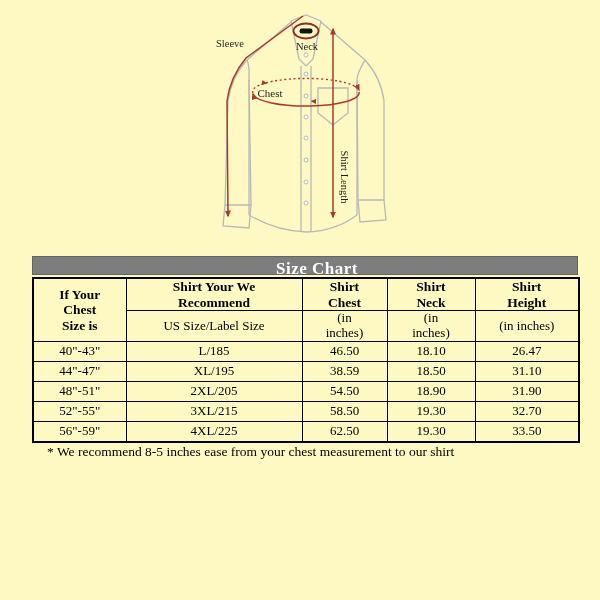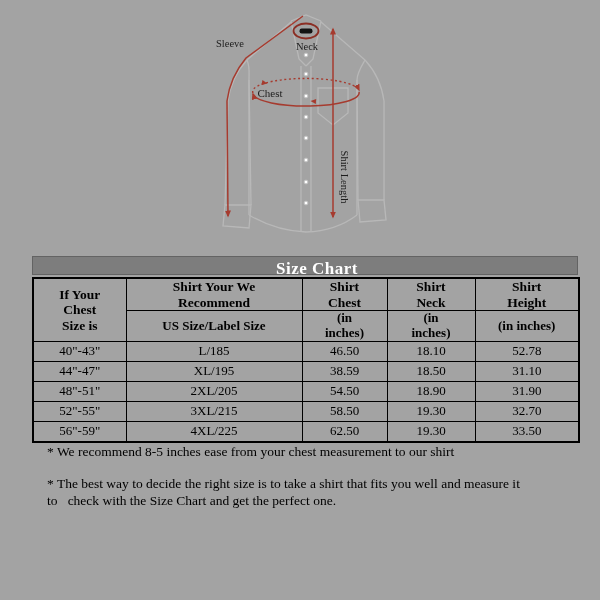--- a/index.html
+++ b/index.html
@@ -1,17 +1,17 @@
 <!DOCTYPE html>
 <html><head>
 <meta charset="utf-8">
 <style>
   html,body{margin:0;padding:0;background:#fff;}
   .canvas{
-    position:relative;width:600px;height:600px;background:#a3a3a3;
+    position:relative;width:600px;height:600px;background:#fef9c3;
     font-family:"Liberation Serif", serif;color:#000;overflow:hidden;
   }
   
   .shirt-svg{position:absolute;left:158px;top:0;width:300px;height:262px;}
   .outline{stroke:#b8b8b8;stroke-width:1.3;fill:none;}
   .btn{stroke:#b8b8b8;stroke-width:1;fill:#ffffff;}
   .measure{stroke:#a63b2f;stroke-width:1.5;fill:none;}
   .measure-dotted{stroke:#a63b2f;stroke-width:1.4;fill:none;stroke-dasharray:2,2.6;}
   .neck-ellipse{stroke:#8b2e24;stroke-width:1.8;fill:none;}
   .neck-bar{fill:#121212;}
@@ -27,21 +27,21 @@
   }
   table.size-table{
     margin-top:2px;border-collapse:collapse;width:546px;table-layout:fixed;
     border:2px solid #000;
   }
   .size-table th,.size-table td{
     border:1px solid #000;text-align:center;vertical-align:middle;
     padding:0 16px;font-size:13px;line-height:1.15;
   }
   .size-table .hrow1 th{font-weight:bold;font-size:13.5px;height:23px;}
-  .size-table .hrow2 td{font-weight:bold;height:23px;}
+  .size-table .hrow2 td{font-weight:normal;height:23px;}
   .size-table tbody td{height:19px;font-size:13px;}
   
   .notes{position:absolute;left:47px;top:443px;width:512px;font-size:13.5px;line-height:1.3;}
   .notes p{margin:0 0 14px 0;white-space:pre-wrap;}
 </style>
 </head>
 <body>
 
 <div class="canvas">
 
@@ -139,21 +139,21 @@
           <td>(in inches)</td>
           <td>(in inches)</td>
         </tr>
       </thead>
       <tbody>
         <tr>
           <td>40"-43"</td>
           <td>L/185</td>
           <td>46.50</td>
           <td>18.10</td>
-          <td>52.78</td>
+          <td>26.47</td>
         </tr>
         <tr>
           <td>44"-47"</td>
           <td>XL/195</td>
           <td>38.59</td>
           <td>18.50</td>
           <td>31.10</td>
         </tr>
         <tr>
           <td>48"-51"</td>
@@ -175,16 +175,16 @@
           <td>62.50</td>
           <td>19.30</td>
           <td>33.50</td>
         </tr>
       </tbody>
     </table>
   </div>
 
   <div class="notes">
     <p>* We recommend 8-5 inches ease from your chest measurement to our shirt</p>
-    <p><span>* The best way to decide the right size is to take a shirt that fits you well and measure it</span><br><span>to   check with the Size Chart and get the perfect one.</span></p>
+    <p><br></p>
   </div>
 
 </div>
 
 </body></html>

